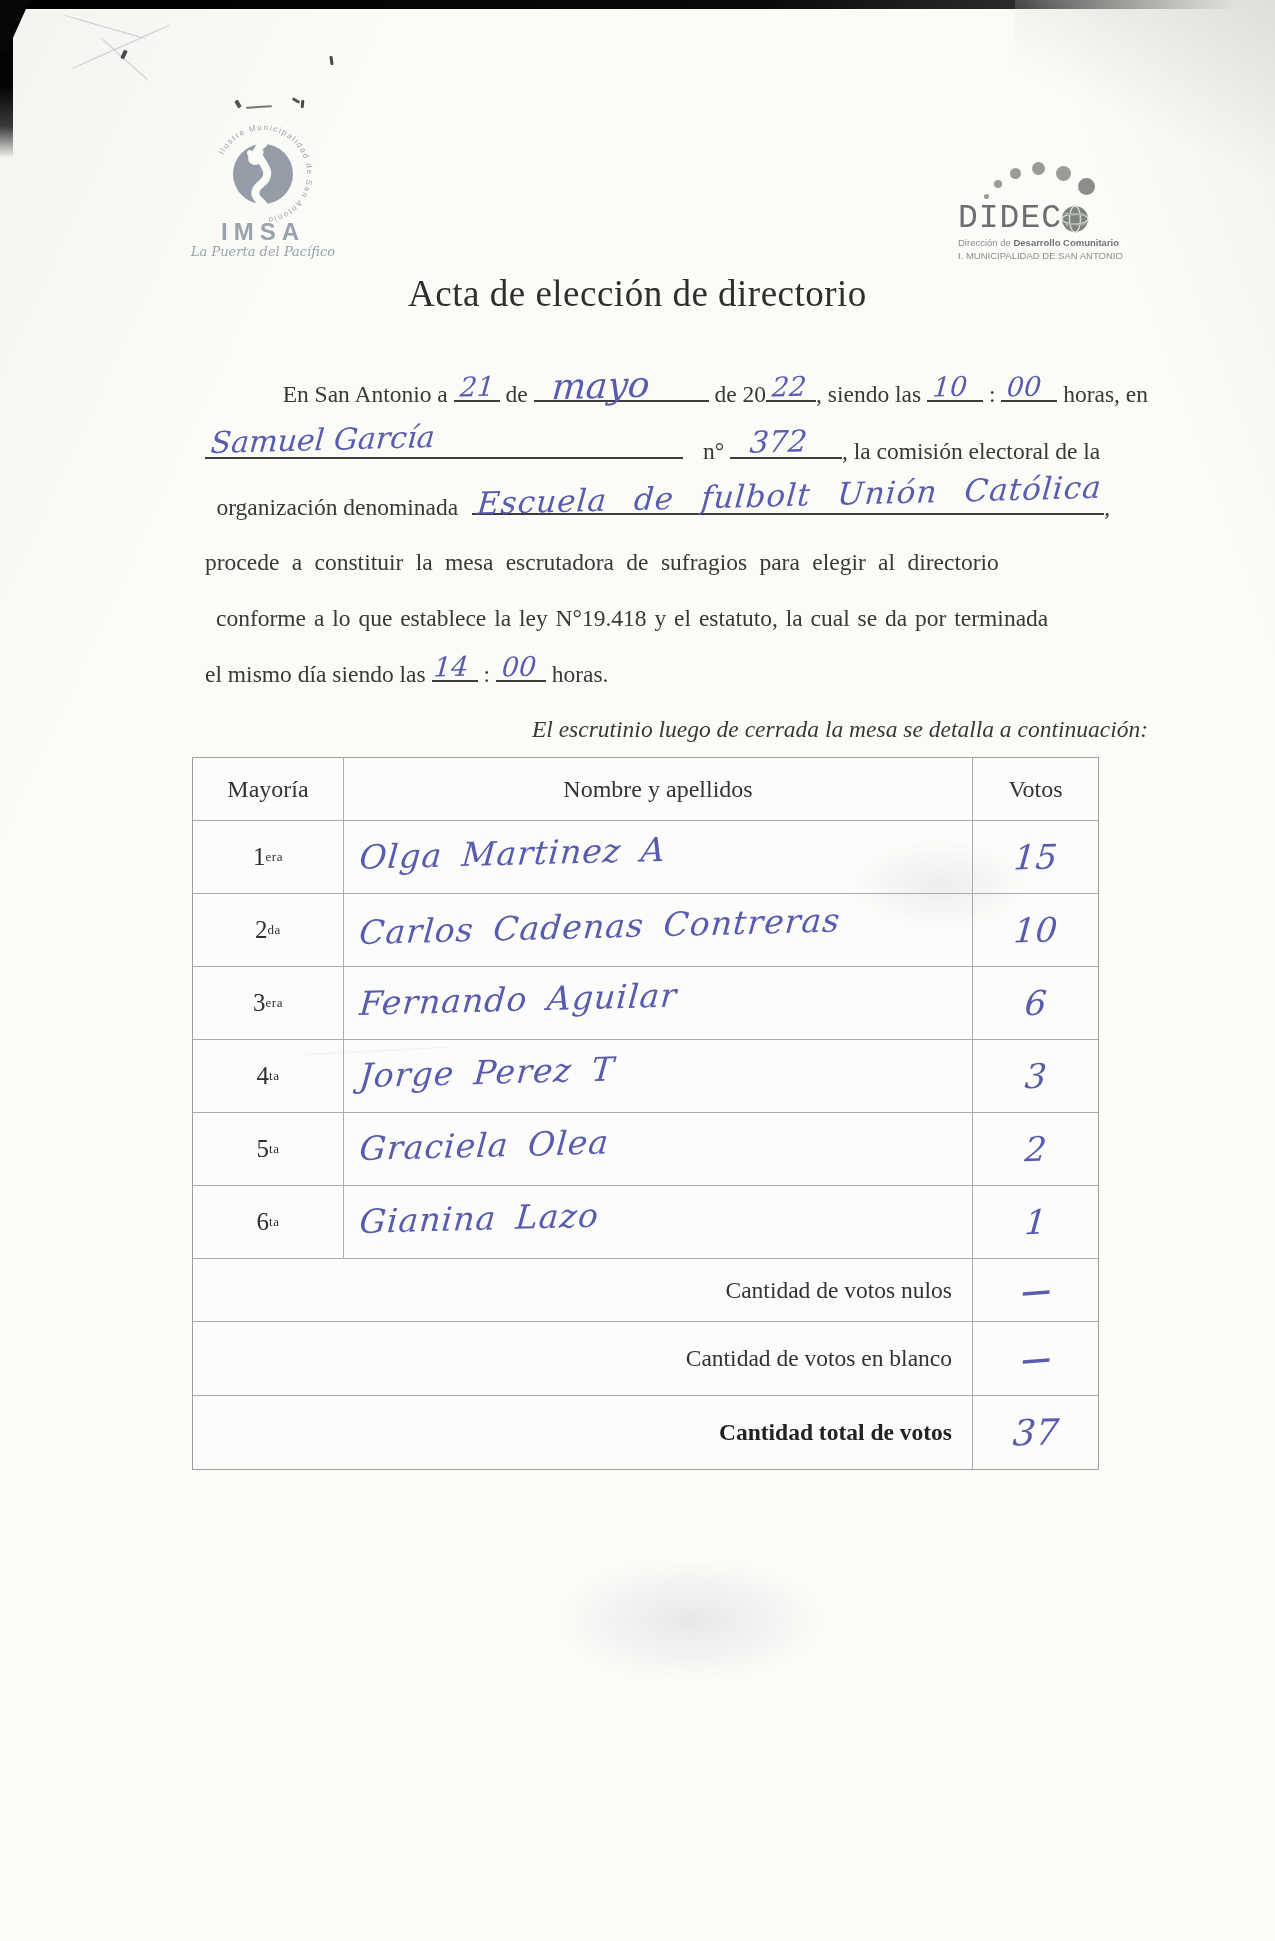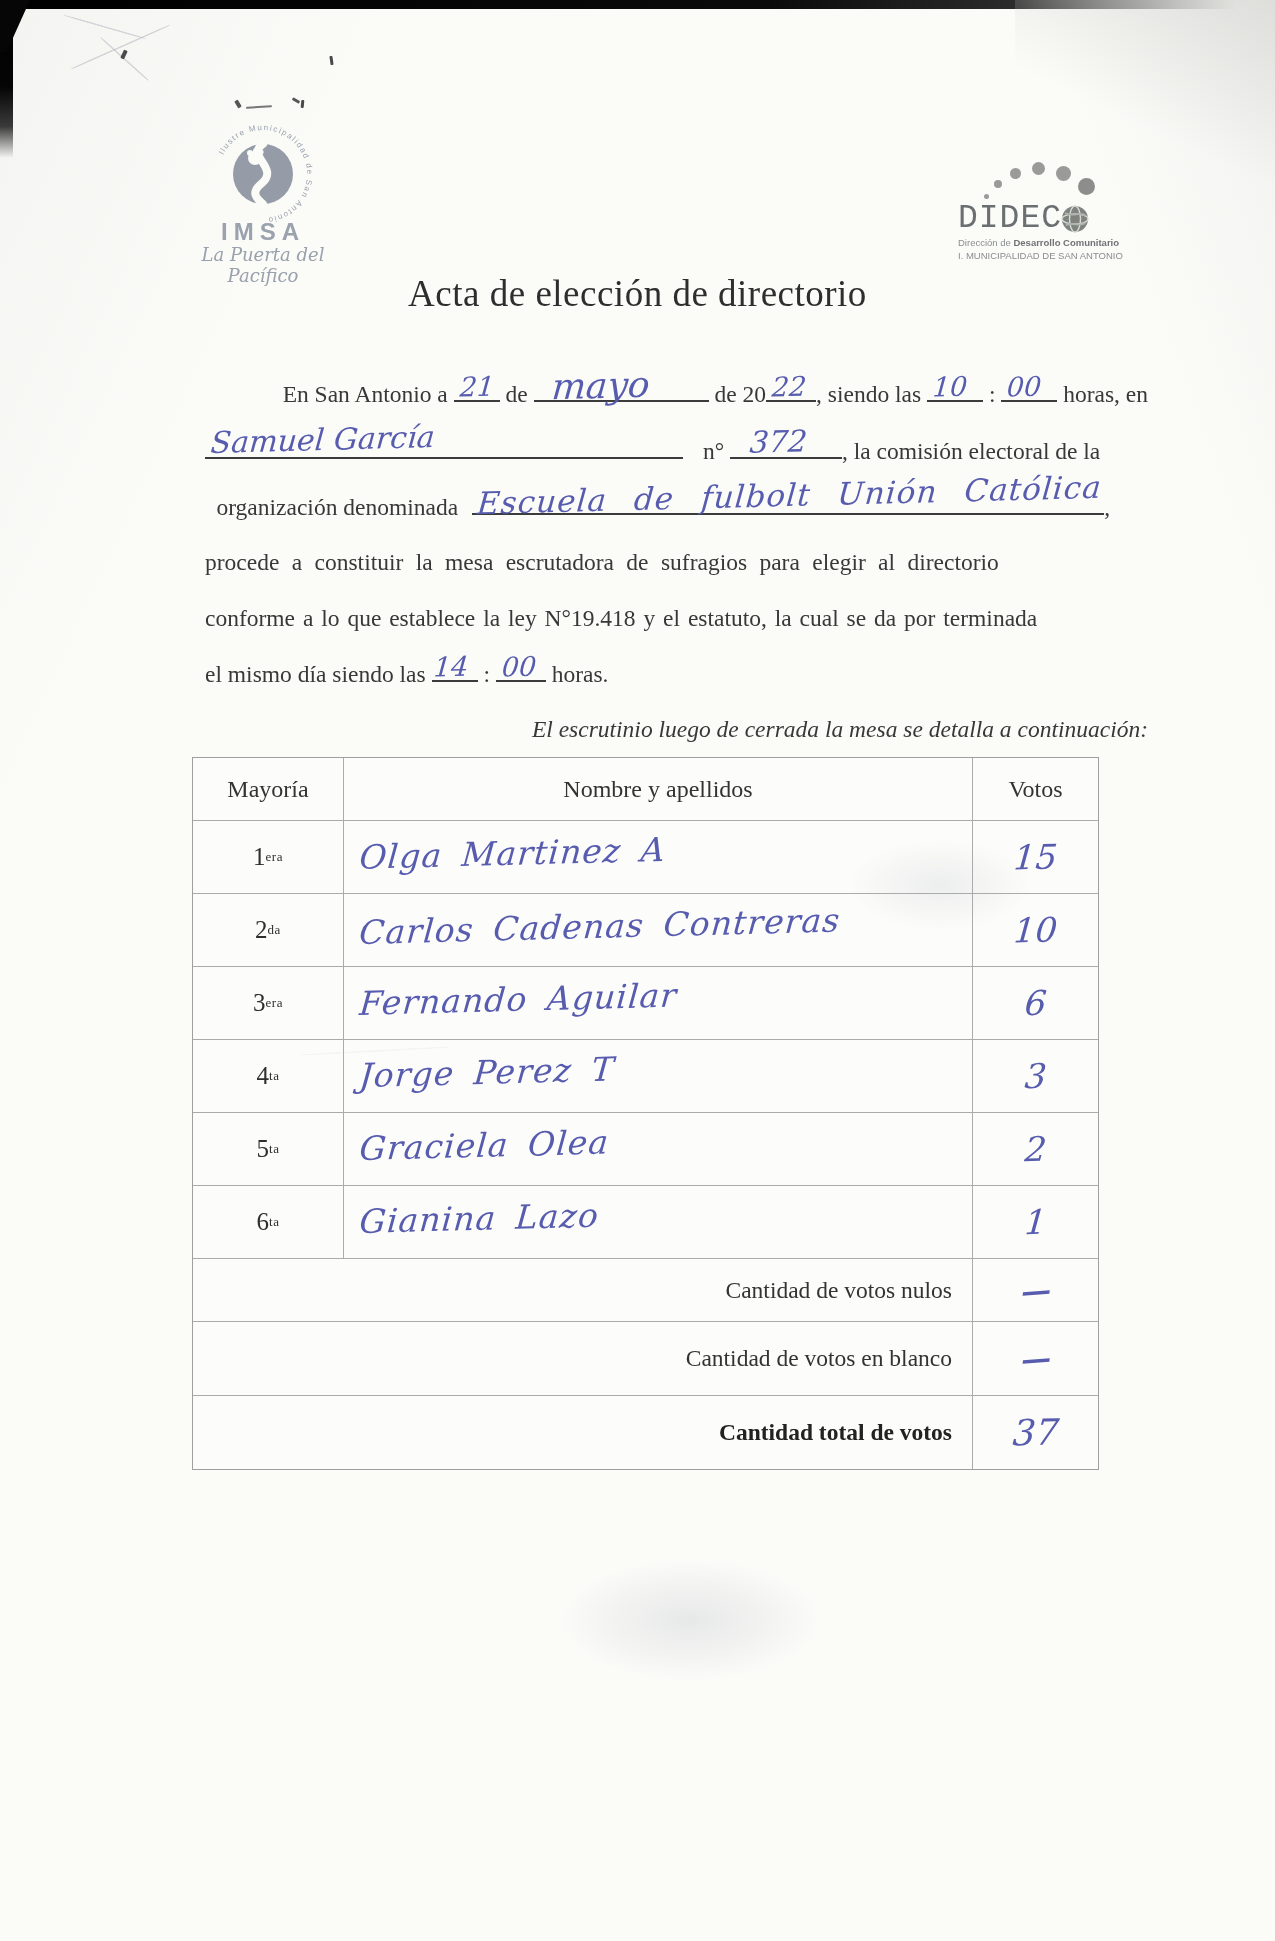--- a/index.html
+++ b/index.html
@@ -35,21 +35,21 @@
   .s4{left:246px;top:106px;width:26px;height:2px;background:#777;transform:rotate(-4deg);}
   .s5{left:292px;top:99px;width:8px;height:3px;background:#555;transform:rotate(30deg);}
   .s6{left:236px;top:100px;width:4px;height:8px;background:#555;transform:rotate(-30deg);}
   .smudge{position:absolute;border-radius:50%;background:radial-gradient(closest-side,rgba(170,175,185,.25),rgba(170,175,185,0));}
 
   
   .imsa{position:absolute;left:183px;top:122px;width:160px;text-align:center;color:#99a1ad;}
   .imsa svg{display:block;margin:0 auto;}
   .imsa .acronym{font-family:"Liberation Sans",sans-serif;font-weight:bold;font-size:24px;
     letter-spacing:6px;color:#9aa2ae;line-height:20px;margin-top:-4px;}
-  .imsa .tagline{font-family:"DejaVu Serif",serif;font-style:italic;font-size:18px;color:#99a1ad;margin-top:2px;}
+  .imsa .tagline{font-family:"DejaVu Serif",serif;font-style:italic;font-size:13px;color:#99a1ad;margin-top:2px;}
 
   
   .dideco{position:absolute;left:958px;top:150px;width:200px;}
   .dideco .dots{position:relative;height:58px;}
   .dideco .dot{position:absolute;border-radius:50%;background:#9a9a98;}
   .dideco .wordline{display:flex;align-items:center;height:34px;margin-top:-6px;}
   .dideco .word{font-family:Liberation Mono, monospace;font-size:33px;color:#6b6f71;
     letter-spacing:1px;font-weight:500;line-height:30px;}
   .dideco .globe{width:30px;height:30px;margin-left:-2px;}
   .dideco .sub{font-family:"Liberation Sans",sans-serif;font-size:9.5px;color:#8a8d8f;line-height:12px;margin-top:1px;}
@@ -179,21 +179,21 @@
     <span class="blank w-place gap-r"><span class="hw hw-md" style="bottom:0;">Samuel García</span></span>
     <span>n°</span>
     <span class="blank w-num"><span class="hw hw-md" style="left:20px;">372</span></span><span>, la comisión electoral de la</span>
   </div>
 
   <div class="para-line" style="top:493px;text-align:right;">
     <span class="gap-r">organización denominada</span><span class="blank w-org"><span class="hw hw-org" style="bottom:0;">Escuela de fulbolt Unión Católica</span></span><span>,</span>
   </div>
 
   <div class="para-line just7" style="top:549px;">procede a constituir la mesa escrutadora de sufragios para elegir al directorio</div>
-  <div class="para-line just2" style="top:605px;">conforme a lo que establece la ley N°19.418 y el estatuto, la cual se da por terminada</div>
+  <div class="para-line just2" style="top:605px;margin-left:11px;">conforme a lo que establece la ley N°19.418 y el estatuto, la cual se da por terminada</div>
 
   <div class="para-line" style="top:660px;">
     <span>el mismo día siendo las</span>
     <span class="blank w-day"><span class="hw hw-sm" style="left:2px;">14</span></span>
     <span>:</span>
     <span class="blank w-min" style="width:50px;"><span class="hw hw-sm">00</span></span>
     <span>horas.</span>
   </div>
 
   <div class="para-line indent" style="top:716px;font-style:italic;">El escrutinio luego de cerrada la mesa se detalla a continuación:</div>

